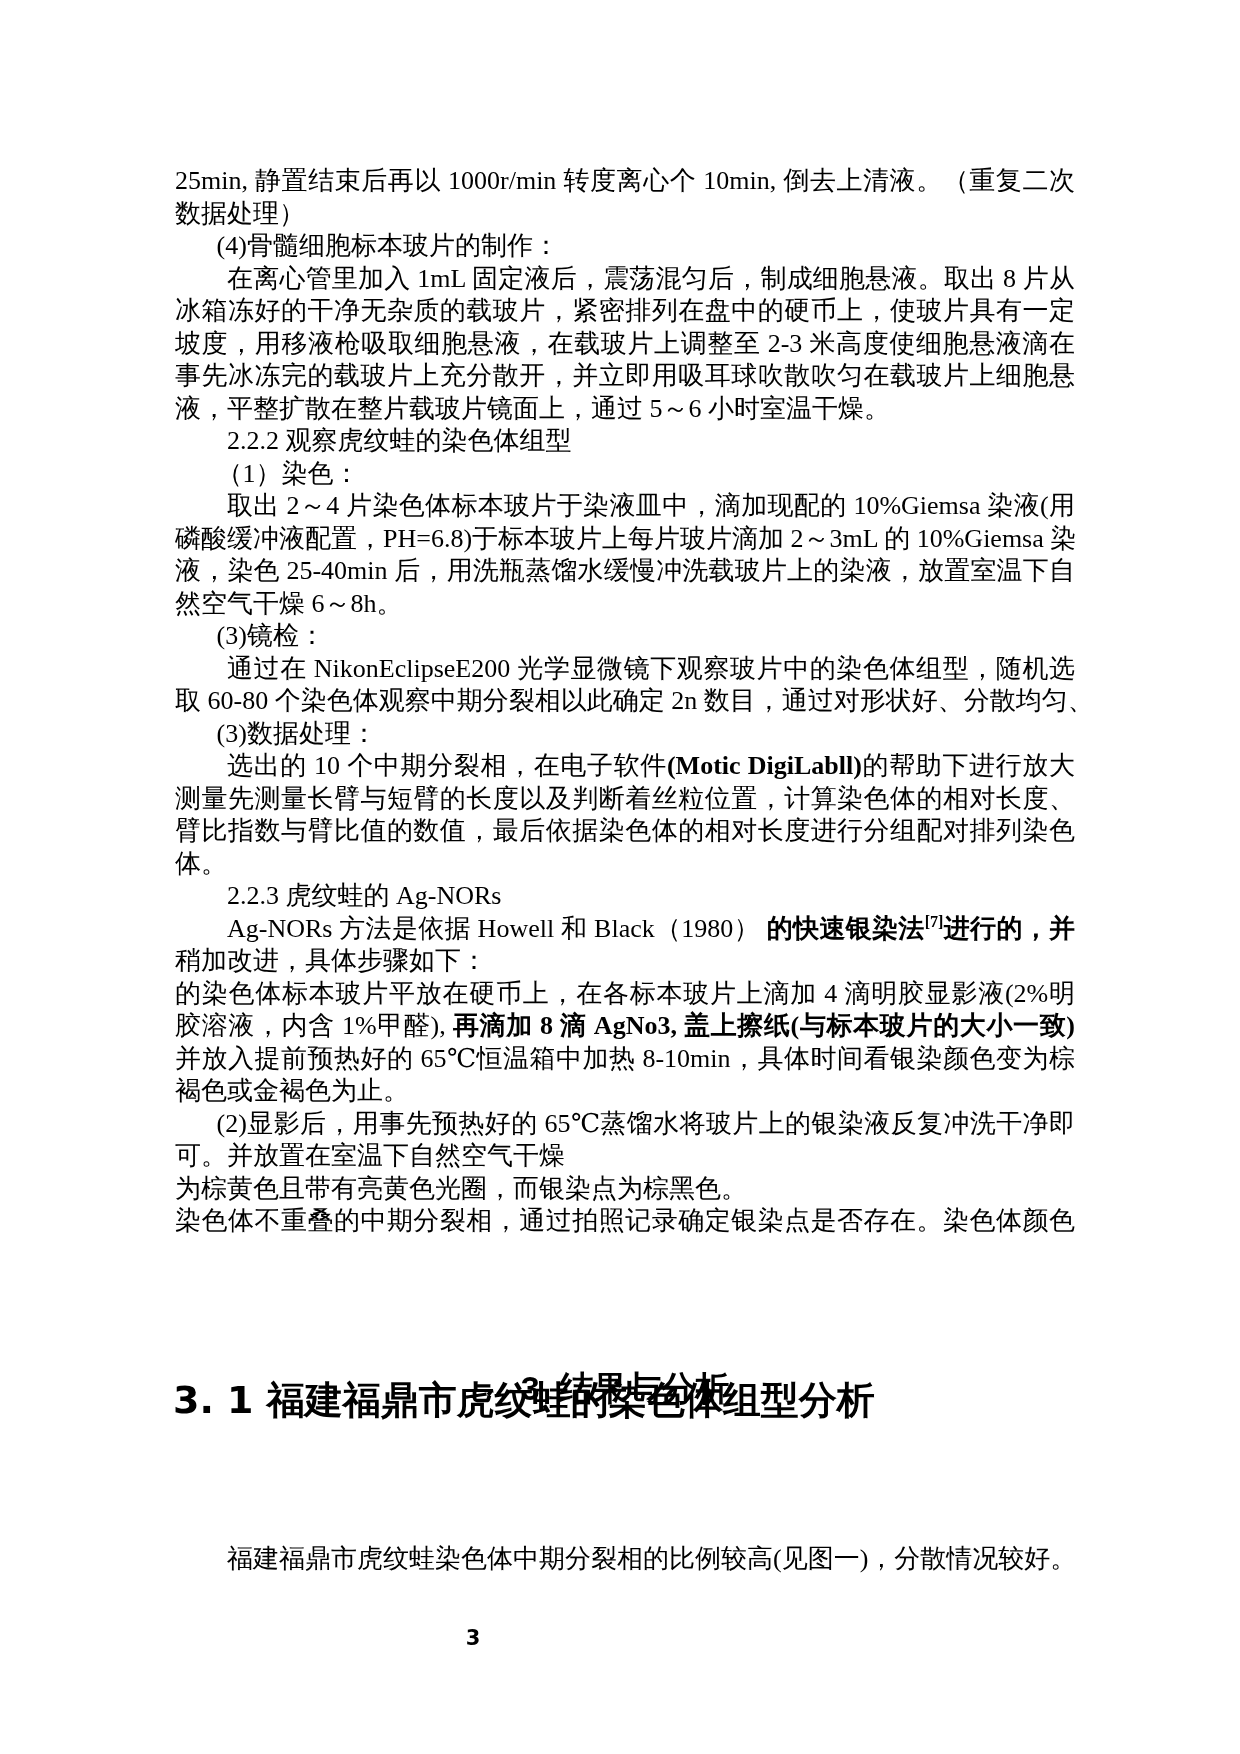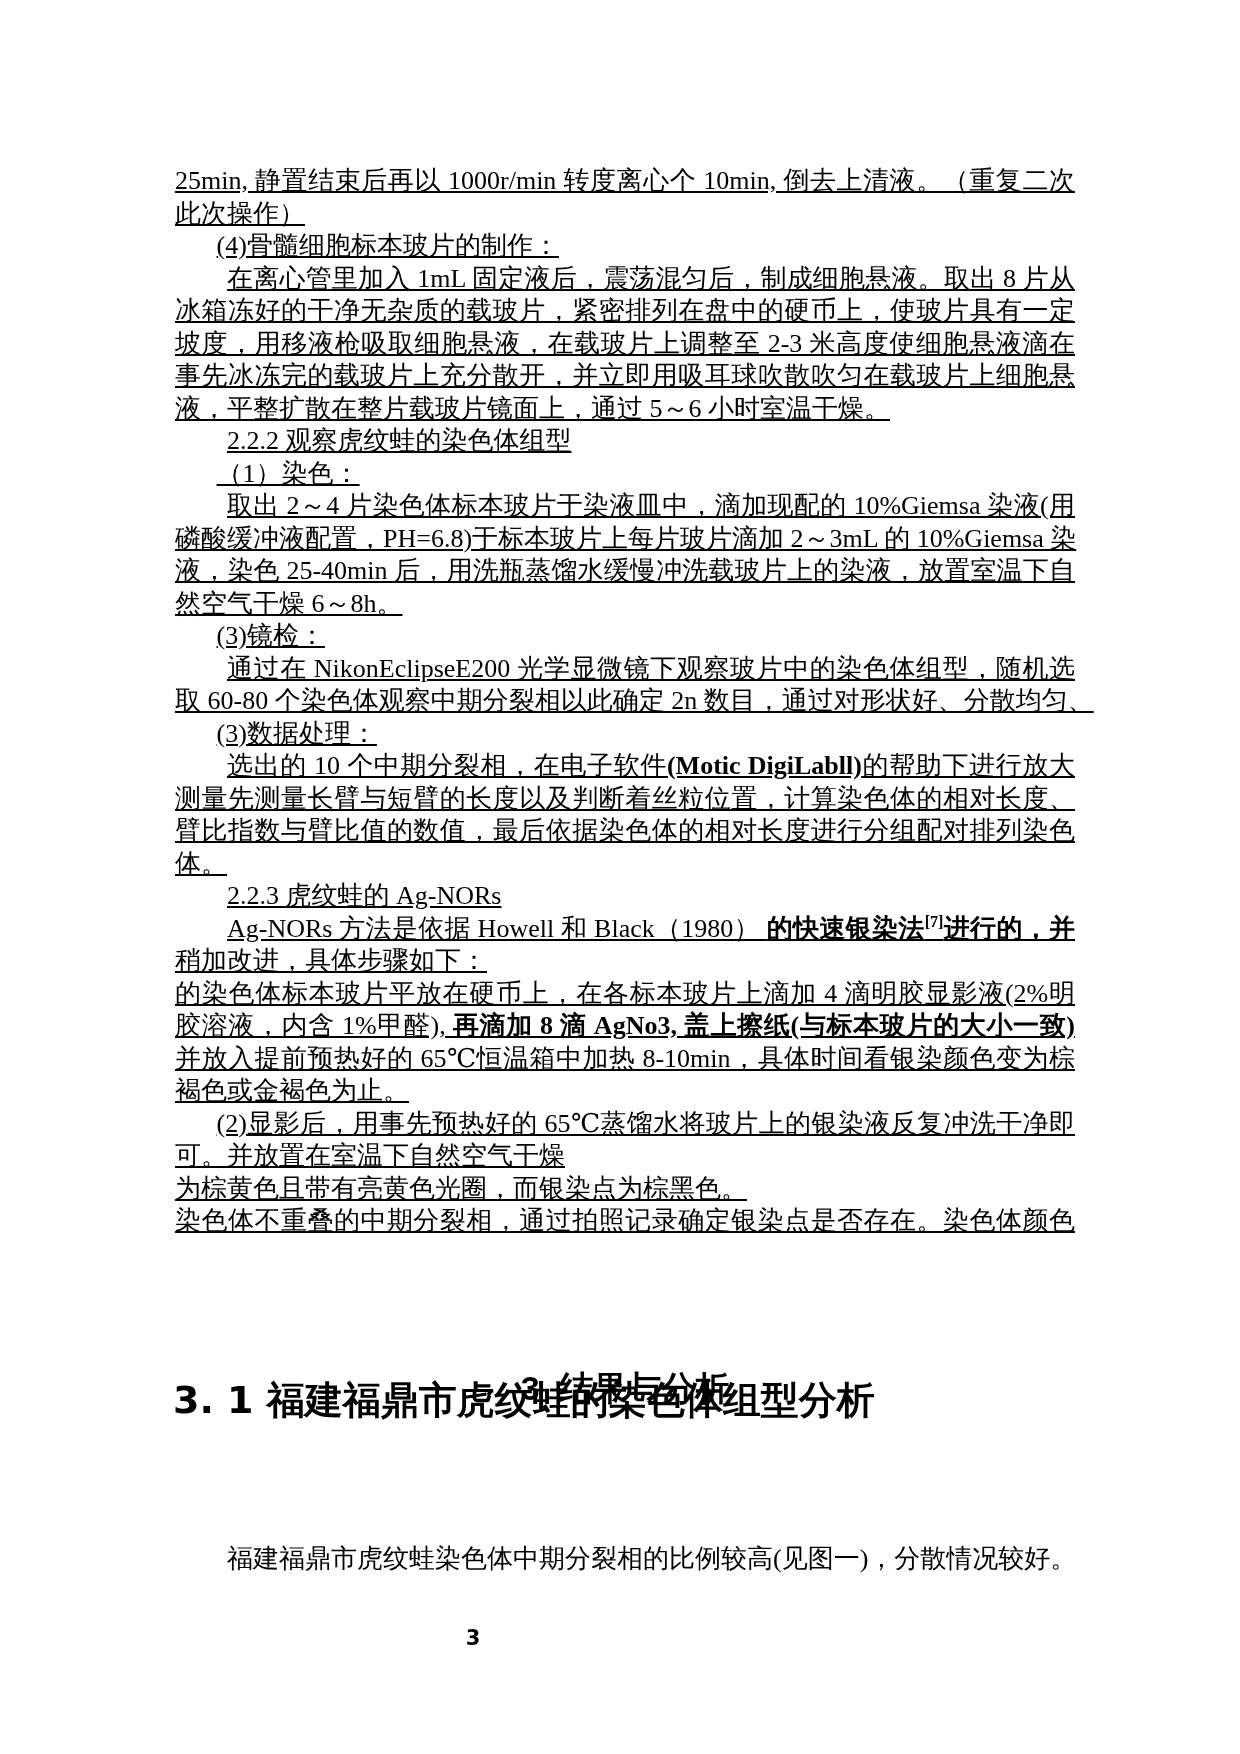--- a/index.html
+++ b/index.html
@@ -15,21 +15,20 @@
   .body-text {
     position:absolute;
     left:175px; top:165px; width:900px;
     font-size:26px;
     line-height:32.5px;
   }
   .line {
     white-space:nowrap;
     text-align:left;
     text-align-last:left;
-    text-decoration:underline;
   }
   .line.full {
     text-align:justify;
     -moz-text-align-last:justify;
     text-align-last:justify;
   }
   .bold { font-weight:bold; }
   sup.ref {
     font-size:0.62em;
     vertical-align:super;
@@ -70,21 +69,21 @@
     font-size:21px;
   }
 </style>
 </head>
 <body>
 
 <div class="page">
 
   <div class="body-text">
       <div class="line full"><span>25min, 静置结束后再以 1000r/min 转度离心个 10min, 倒去上清液。（重复二次</span></div>
-      <div class="line"><span>此次操作）</span></div>
+      <div class="line"><span>数据处理）</span></div>
       <div class="line" style="padding-left: 1.6em;"><span>(4)骨髓细胞标本玻片的制作：</span></div>
       <div class="line full" style="padding-left: 2em;"><span>在离心管里加入 1mL 固定液后，震荡混匀后，制成细胞悬液。取出 8 片从</span></div>
       <div class="line full"><span>冰箱冻好的干净无杂质的载玻片，紧密排列在盘中的硬币上，使玻片具有一定</span></div>
       <div class="line full"><span>坡度，用移液枪吸取细胞悬液，在载玻片上调整至 2-3 米高度使细胞悬液滴在</span></div>
       <div class="line full"><span>事先冰冻完的载玻片上充分散开，并立即用吸耳球吹散吹匀在载玻片上细胞悬</span></div>
       <div class="line"><span>液，平整扩散在整片载玻片镜面上，通过 5～6 小时室温干燥。</span></div>
       <div class="line" style="padding-left: 2em;"><span>2.2.2 观察虎纹蛙的染色体组型</span></div>
       <div class="line" style="padding-left: 1.6em;"><span>（1）染色：</span></div>
       <div class="line full" style="padding-left: 2em;"><span>取出 2～4 片染色体标本玻片于染液皿中，滴加现配的 10%Giemsa 染液(用</span></div>
       <div class="line full"><span>磷酸缓冲液配置，PH=6.8)于标本玻片上每片玻片滴加 2～3mL 的 10%Giemsa 染</span></div>

